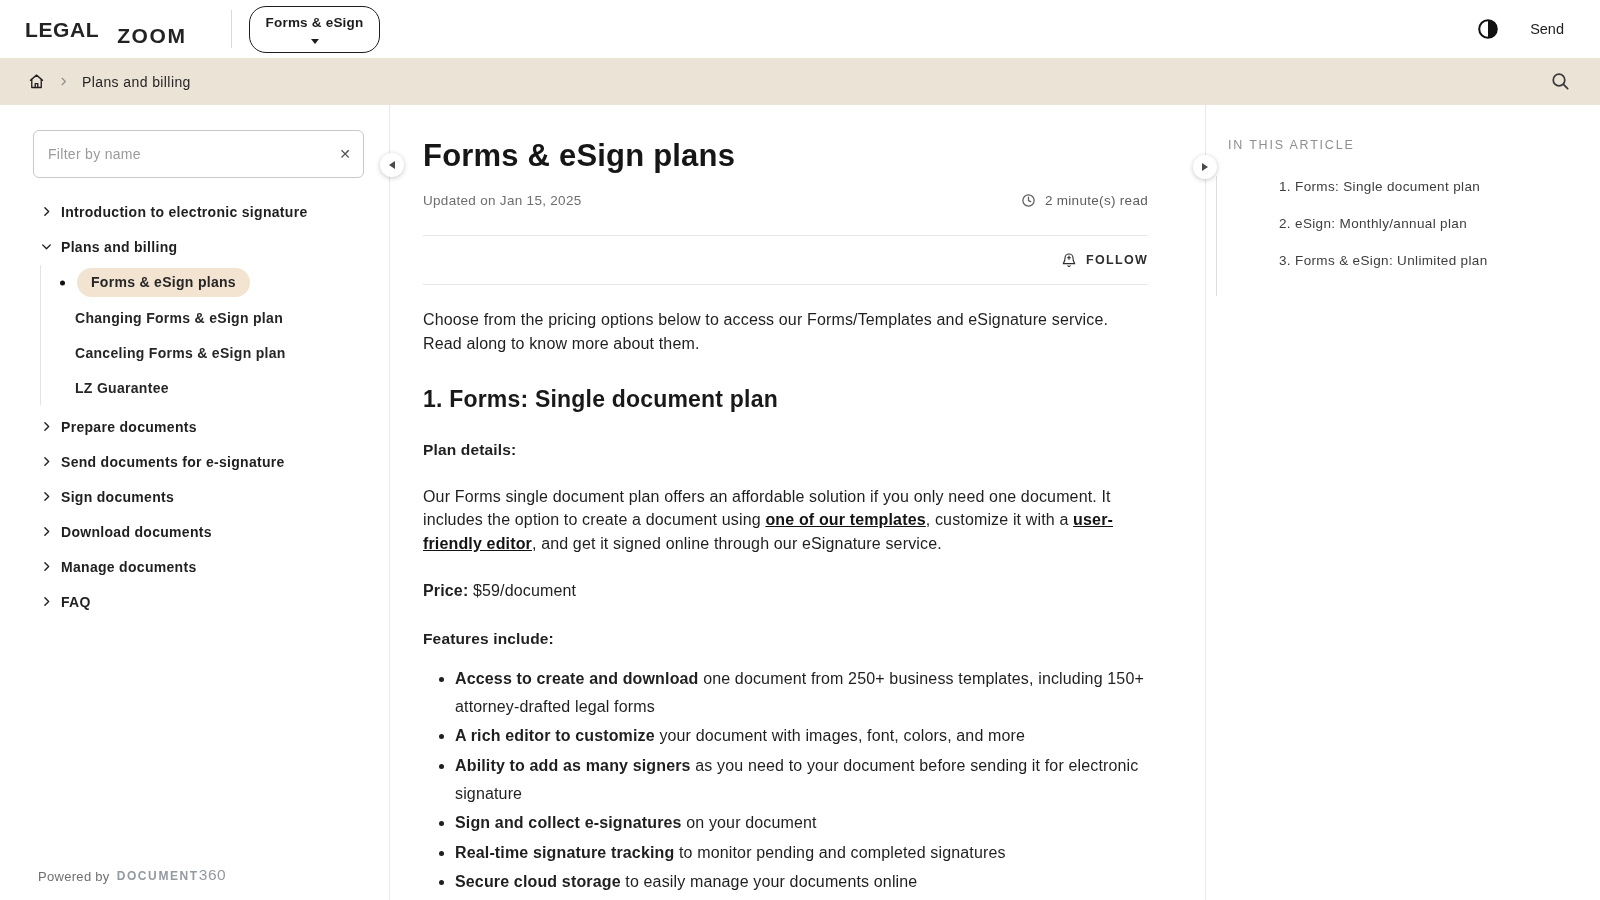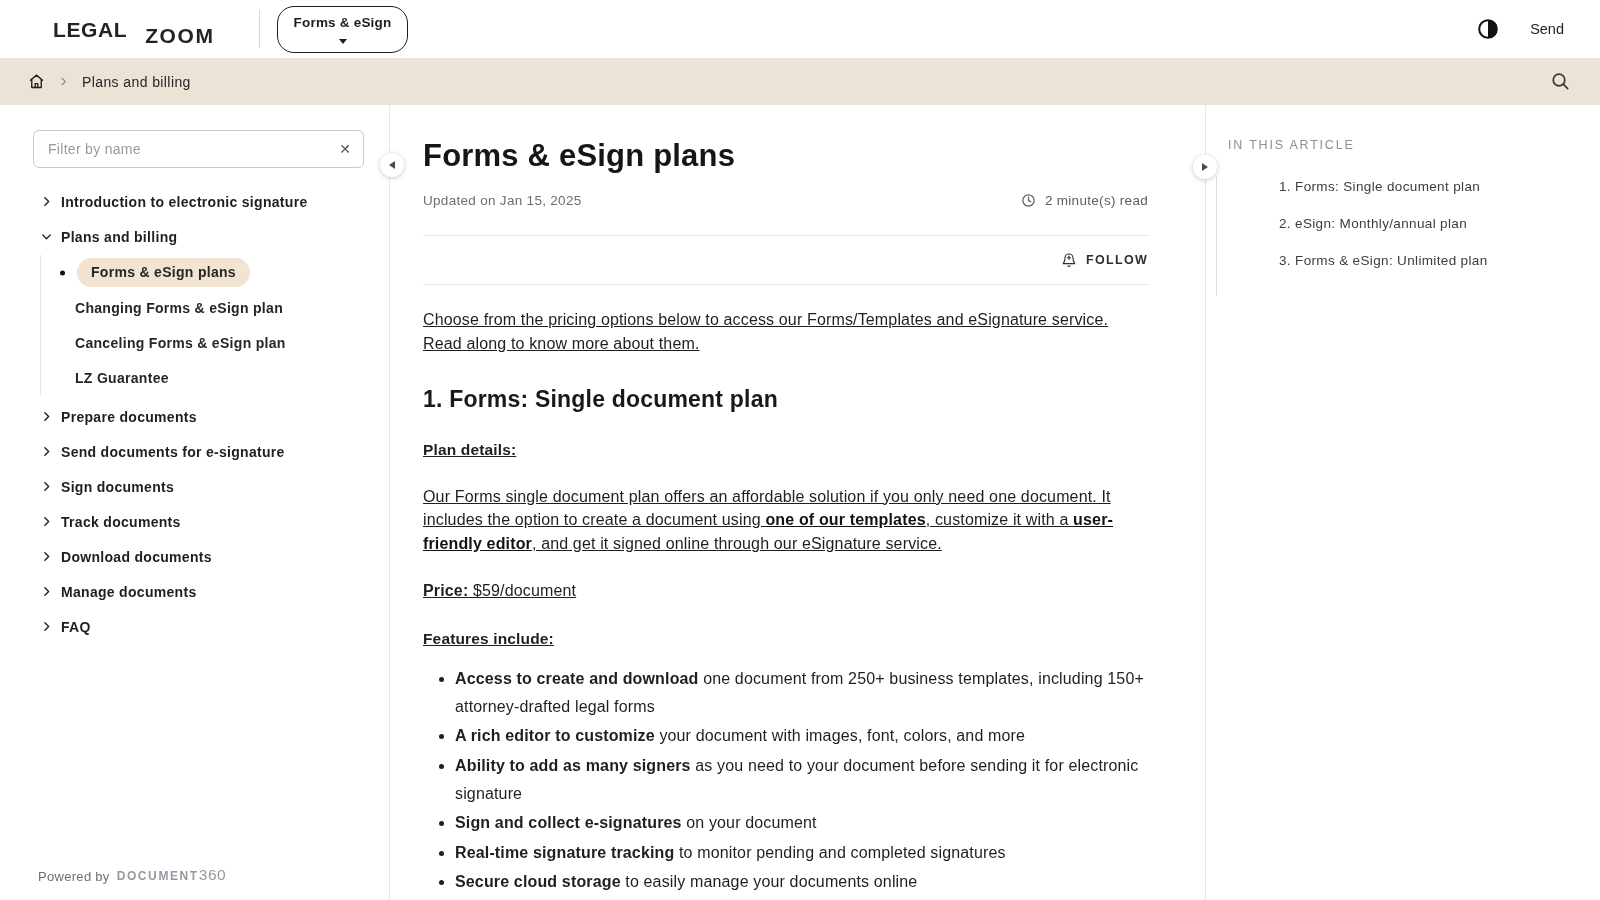--- a/index.html
+++ b/index.html
@@ -5,21 +5,21 @@
   * { box-sizing: border-box; }
   html,body { margin:0; padding:0; }
   body {
     font-family: "Liberation Sans", "DejaVu Sans", sans-serif;
     color:#1f1f1f; background:#fff;
     width:1600px; height:900px; overflow:hidden;
   }
   .page { width:1600px; height:900px; display:flex; flex-direction:column; position:relative; background:#fff; }
 
   
-  .header { height:58px; min-height:58px; display:flex; align-items:center; padding:0 36px 0 53px; background:#fff; }
+  .header { height:58px; min-height:58px; display:flex; align-items:center; padding:0 36px 0 25px; background:#fff; }
   .logo { display:flex; align-items:flex-start; font-weight:800; font-size:21px; letter-spacing:.6px; color:#232323; cursor:pointer; line-height:1; }
   .logo .zoom-part { position:relative; top:6px; letter-spacing:1.6px; margin-left:18px; }
   .header-divider { width:1px; height:38px; background:#d9d9d9; margin:0 17px 0 44px; }
   .ws-pill { display:flex; align-items:center; gap:9px; border:1.5px solid #1d1d1d; background:#fff; border-radius:17px; padding:8px 16px; font-family:inherit; font-size:13.5px; font-weight:700; color:#1d1d1d; cursor:pointer; letter-spacing:.2px;flex-direction:column; }
   .caret-down { width:0; height:0; border-left:4.5px solid transparent; border-right:4.5px solid transparent; border-top:5.5px solid #1d1d1d; }
   .header-right { margin-left:auto; display:flex; align-items:center; gap:31px; }
   .theme-toggle { cursor:pointer; display:flex; align-items:center; }
   .login { font-size:14.5px; color:#1f1f1f; text-decoration:none; cursor:pointer; }
 
   
@@ -28,21 +28,21 @@
   .crumb-sep { display:flex; align-items:center; }
   .crumb-label { font-size:14px; color:#262626; letter-spacing:.4px; cursor:pointer; }
   .crumb-search { margin-left:auto; display:flex; align-items:center; cursor:pointer; }
 
   
   .body-row { flex:1; display:flex; position:relative; min-height:0; }
 
   
   .sidebar { width:390px; min-width:390px; border-right:1px solid #e8e8e8; display:flex; flex-direction:column; padding:25px 0 16px; overflow:hidden; }
   .filter-wrap { margin:0 25px 0 33px; position:relative; }
-  .filter-input { width:100%; height:38px; border:1px solid #c9c9c9; border-radius:6px; padding:0 38px 0 14px; font-family:inherit; font-size:14px; color:#333; outline:none; background:#fff; }
+  .filter-input { width:100%; height:48px; border:1px solid #c9c9c9; border-radius:6px; padding:0 38px 0 14px; font-family:inherit; font-size:14px; color:#333; outline:none; background:#fff; }
   .filter-input::placeholder { color:#9b9b9b; letter-spacing:.3px; }
   .filter-clear { position:absolute; right:13px; top:50%; transform:translateY(-50%); color:#555; font-size:14px; cursor:pointer; line-height:1; }
   .side-nav { margin-top:16px; flex:1; overflow:hidden; }
   .nav-item { display:flex; align-items:center; gap:7px; padding:0 16px 0 40px; height:35px; font-size:14px; font-weight:700; color:#1f1f1f; cursor:pointer; letter-spacing:.3px; }
   .nav-chev { display:flex; align-items:center; width:14px; min-width:14px; color:#222; }
   .nav-chev.down svg { transform:rotate(90deg); }
   .nav-children { margin:1px 0 4px 40px; border-left:1px solid #e4e4e4; }
   .nav-child { position:relative; display:flex; align-items:center; height:35px; padding-left:34px; font-size:14px; font-weight:700; color:#262626; cursor:pointer; letter-spacing:.3px; }
   .nav-child .bullet-dot { display:none; }
   .nav-child.active .bullet-dot { display:block; position:absolute; left:19px; top:50%; transform:translateY(-50%); width:5px; height:5px; border-radius:50%; background:#111; }
@@ -55,21 +55,21 @@
   .main { flex:1; border-right:1px solid #e8e8e8; padding:33px 57px 0 33px; overflow:hidden; }
   .article-title { font-size:31px; font-weight:800; margin:0 0 19px; letter-spacing:.2px; color:#161616; }
   .meta-row { display:flex; justify-content:space-between; align-items:center; }
   .updated { color:#6e6e6e; font-size:13.5px; letter-spacing:.3px; }
   .read-time { display:flex; align-items:center; gap:9px; color:#5d5d5d; font-size:13.5px; letter-spacing:.3px; }
   .sep { border:none; border-top:1px solid #e8e8e8; margin:0; }
   .sep-1 { margin-top:27px; }
   .follow-row { display:flex; justify-content:flex-end; align-items:center; padding:14px 0; }
   .follow-btn { display:flex; align-items:center; gap:9px; background:none; border:none; font-family:inherit; font-size:12.5px; font-weight:700; letter-spacing:1.3px; color:#2e2e2e; cursor:pointer; padding:2px 0; }
   .article-body { margin-top:23px; font-size:16px; line-height:1.47; color:#1f1f1f; letter-spacing:.15px; }
-  .article-body p { margin:0;text-decoration:underline; }
+  .article-body p { margin:0; }
   .intro { margin-bottom:28px !important; }
   .section-heading { font-size:23px; font-weight:800; margin:0 0 22px; color:#191919; letter-spacing:.2px; }
   .plan-details { font-weight:700; font-size:15.5px; margin-bottom:23px !important; }
   .desc { margin-bottom:24px !important; }
   .body-link { color:#131313; font-weight:700; text-decoration:underline; cursor:pointer; }
   .price-line { margin-bottom:25px !important; }
   .features-label { font-weight:700; font-size:15.5px; margin-bottom:15px !important; }
   .features { margin:0; padding-left:32px; }
   .features li { margin-bottom:2px; line-height:1.72; }
 
@@ -196,28 +196,20 @@
               </svg>
             </span>
             <span>Sign documents</span>
           </div>
           <div class="nav-item">
             <span class="nav-chev">
               <svg width="13" height="13" viewBox="0 0 24 24" fill="none" stroke="currentColor" stroke-width="2.6" stroke-linecap="round" stroke-linejoin="round">
                 <polyline points="9 5 16 12 9 19"></polyline>
               </svg>
             </span>
-            <span>Track documents</span>
-          </div>
-          <div class="nav-item">
-            <span class="nav-chev">
-              <svg width="13" height="13" viewBox="0 0 24 24" fill="none" stroke="currentColor" stroke-width="2.6" stroke-linecap="round" stroke-linejoin="round">
-                <polyline points="9 5 16 12 9 19"></polyline>
-              </svg>
-            </span>
             <span>Download documents</span>
           </div>
           <div class="nav-item">
             <span class="nav-chev">
               <svg width="13" height="13" viewBox="0 0 24 24" fill="none" stroke="currentColor" stroke-width="2.6" stroke-linecap="round" stroke-linejoin="round">
                 <polyline points="9 5 16 12 9 19"></polyline>
               </svg>
             </span>
             <span>Manage documents</span>
           </div>

